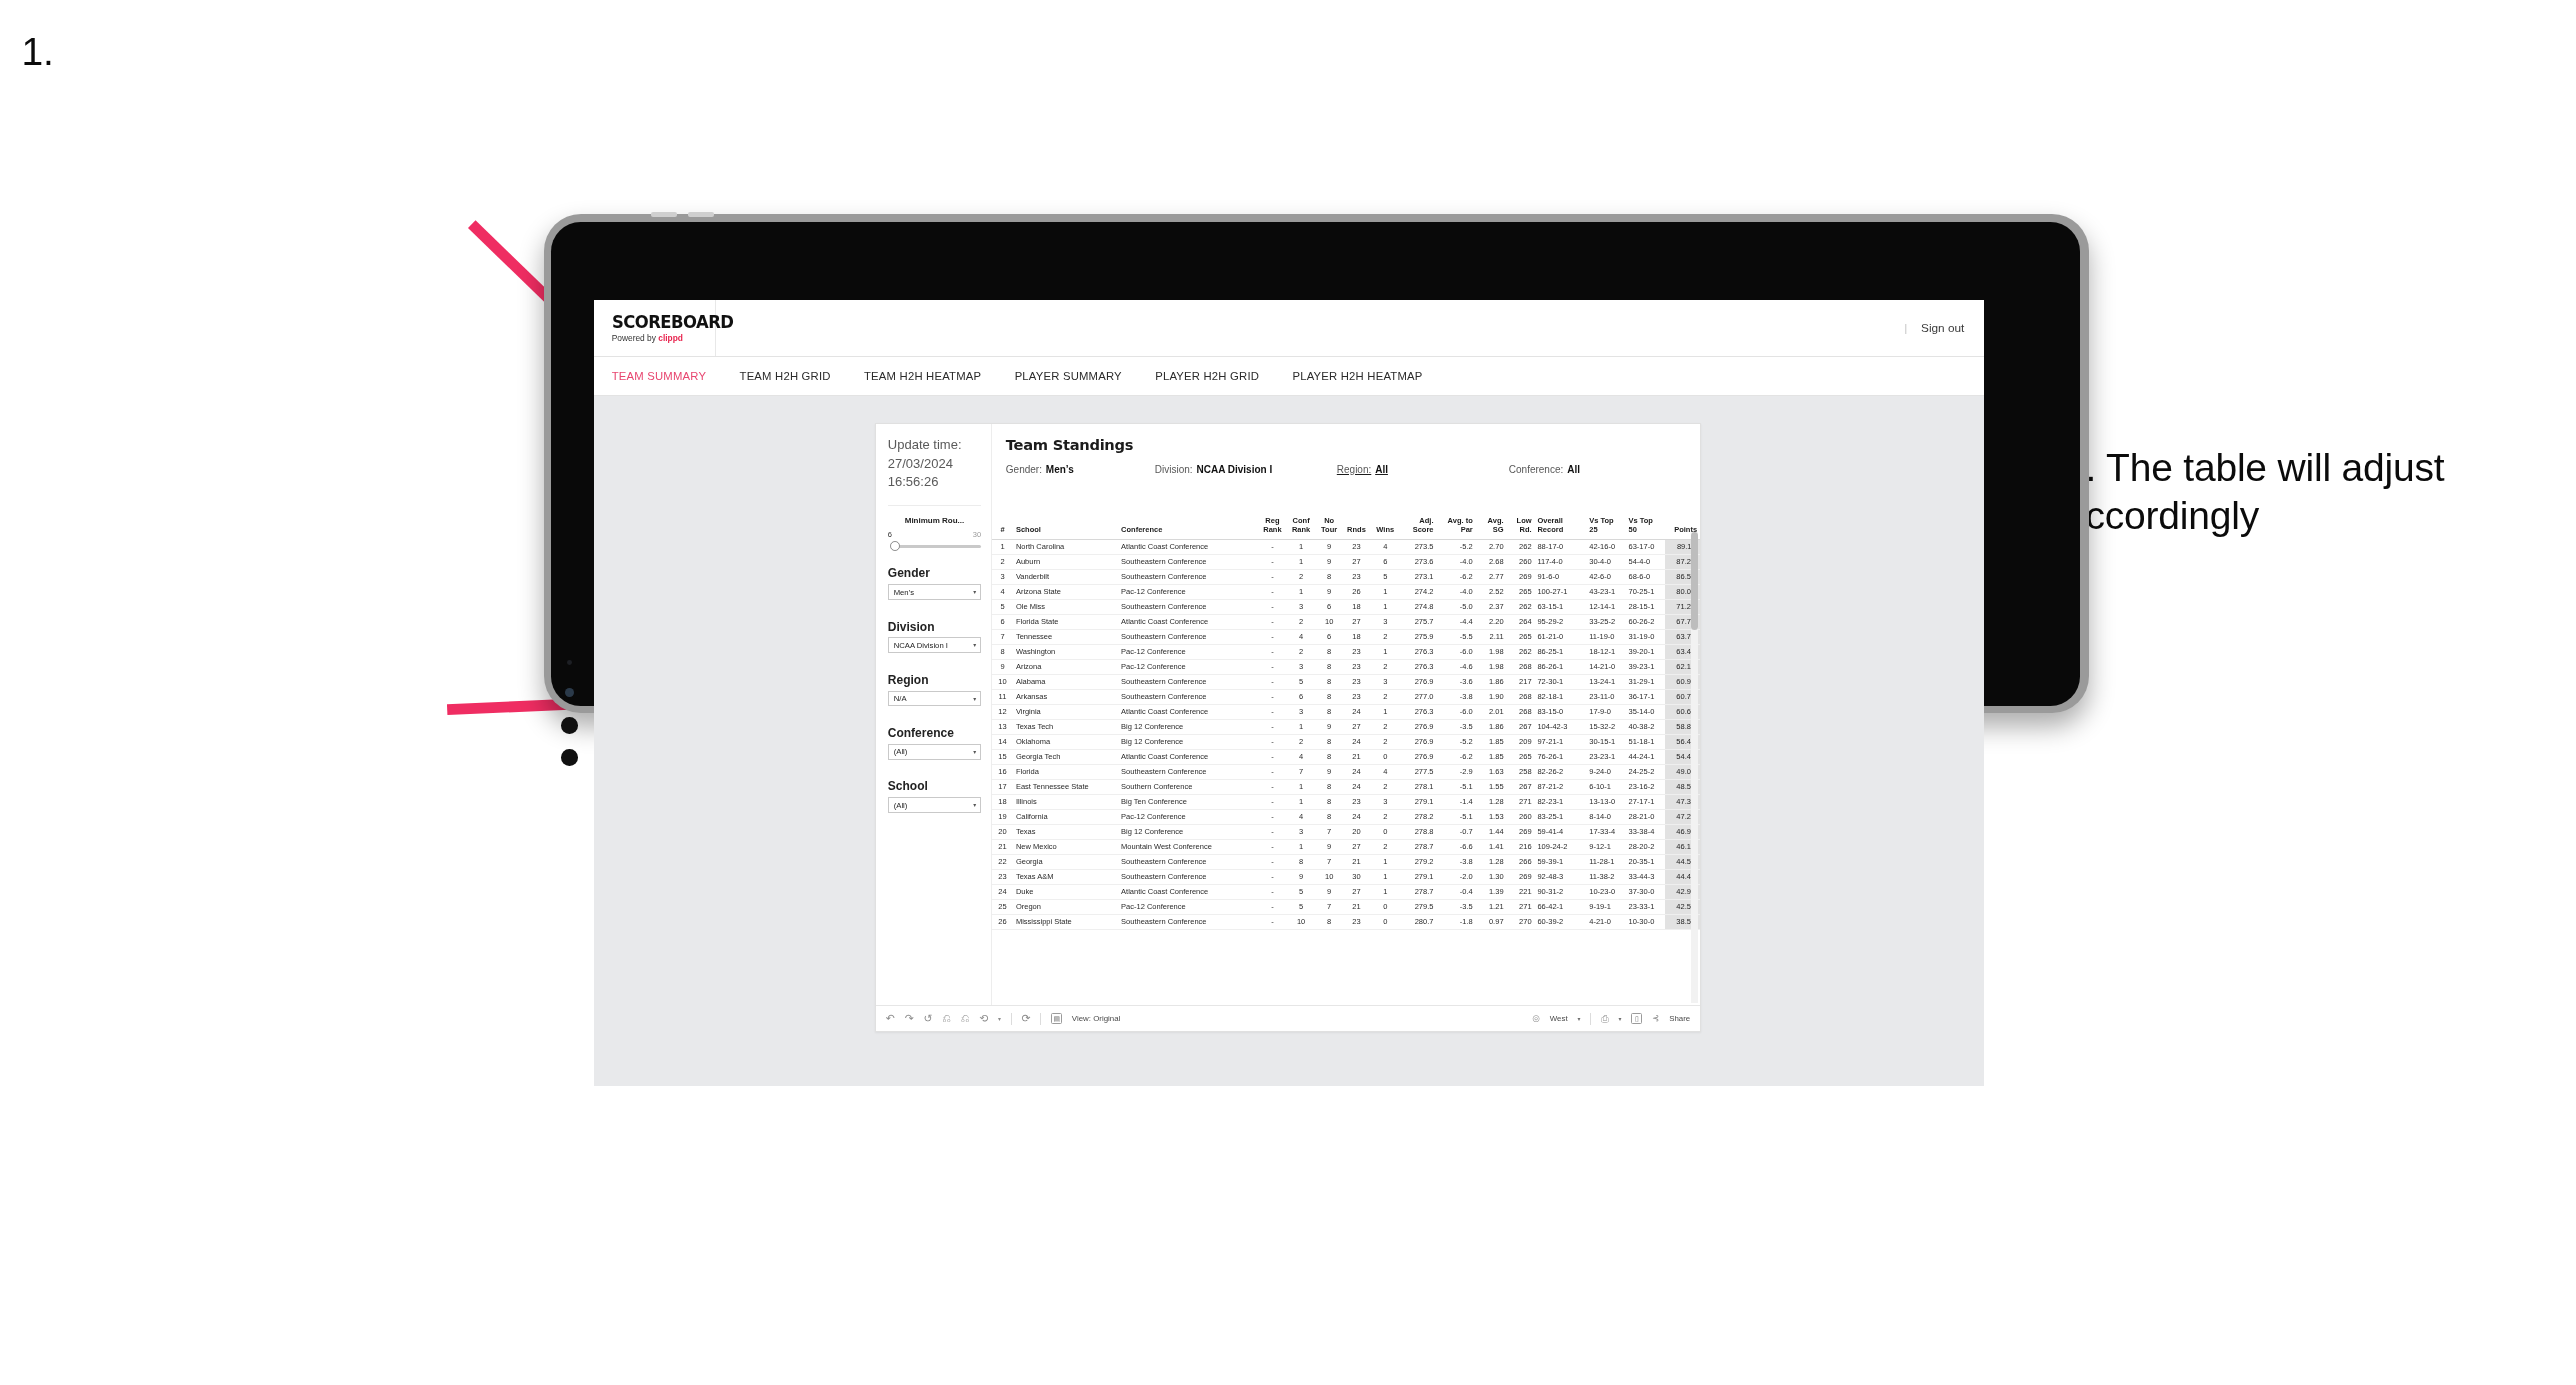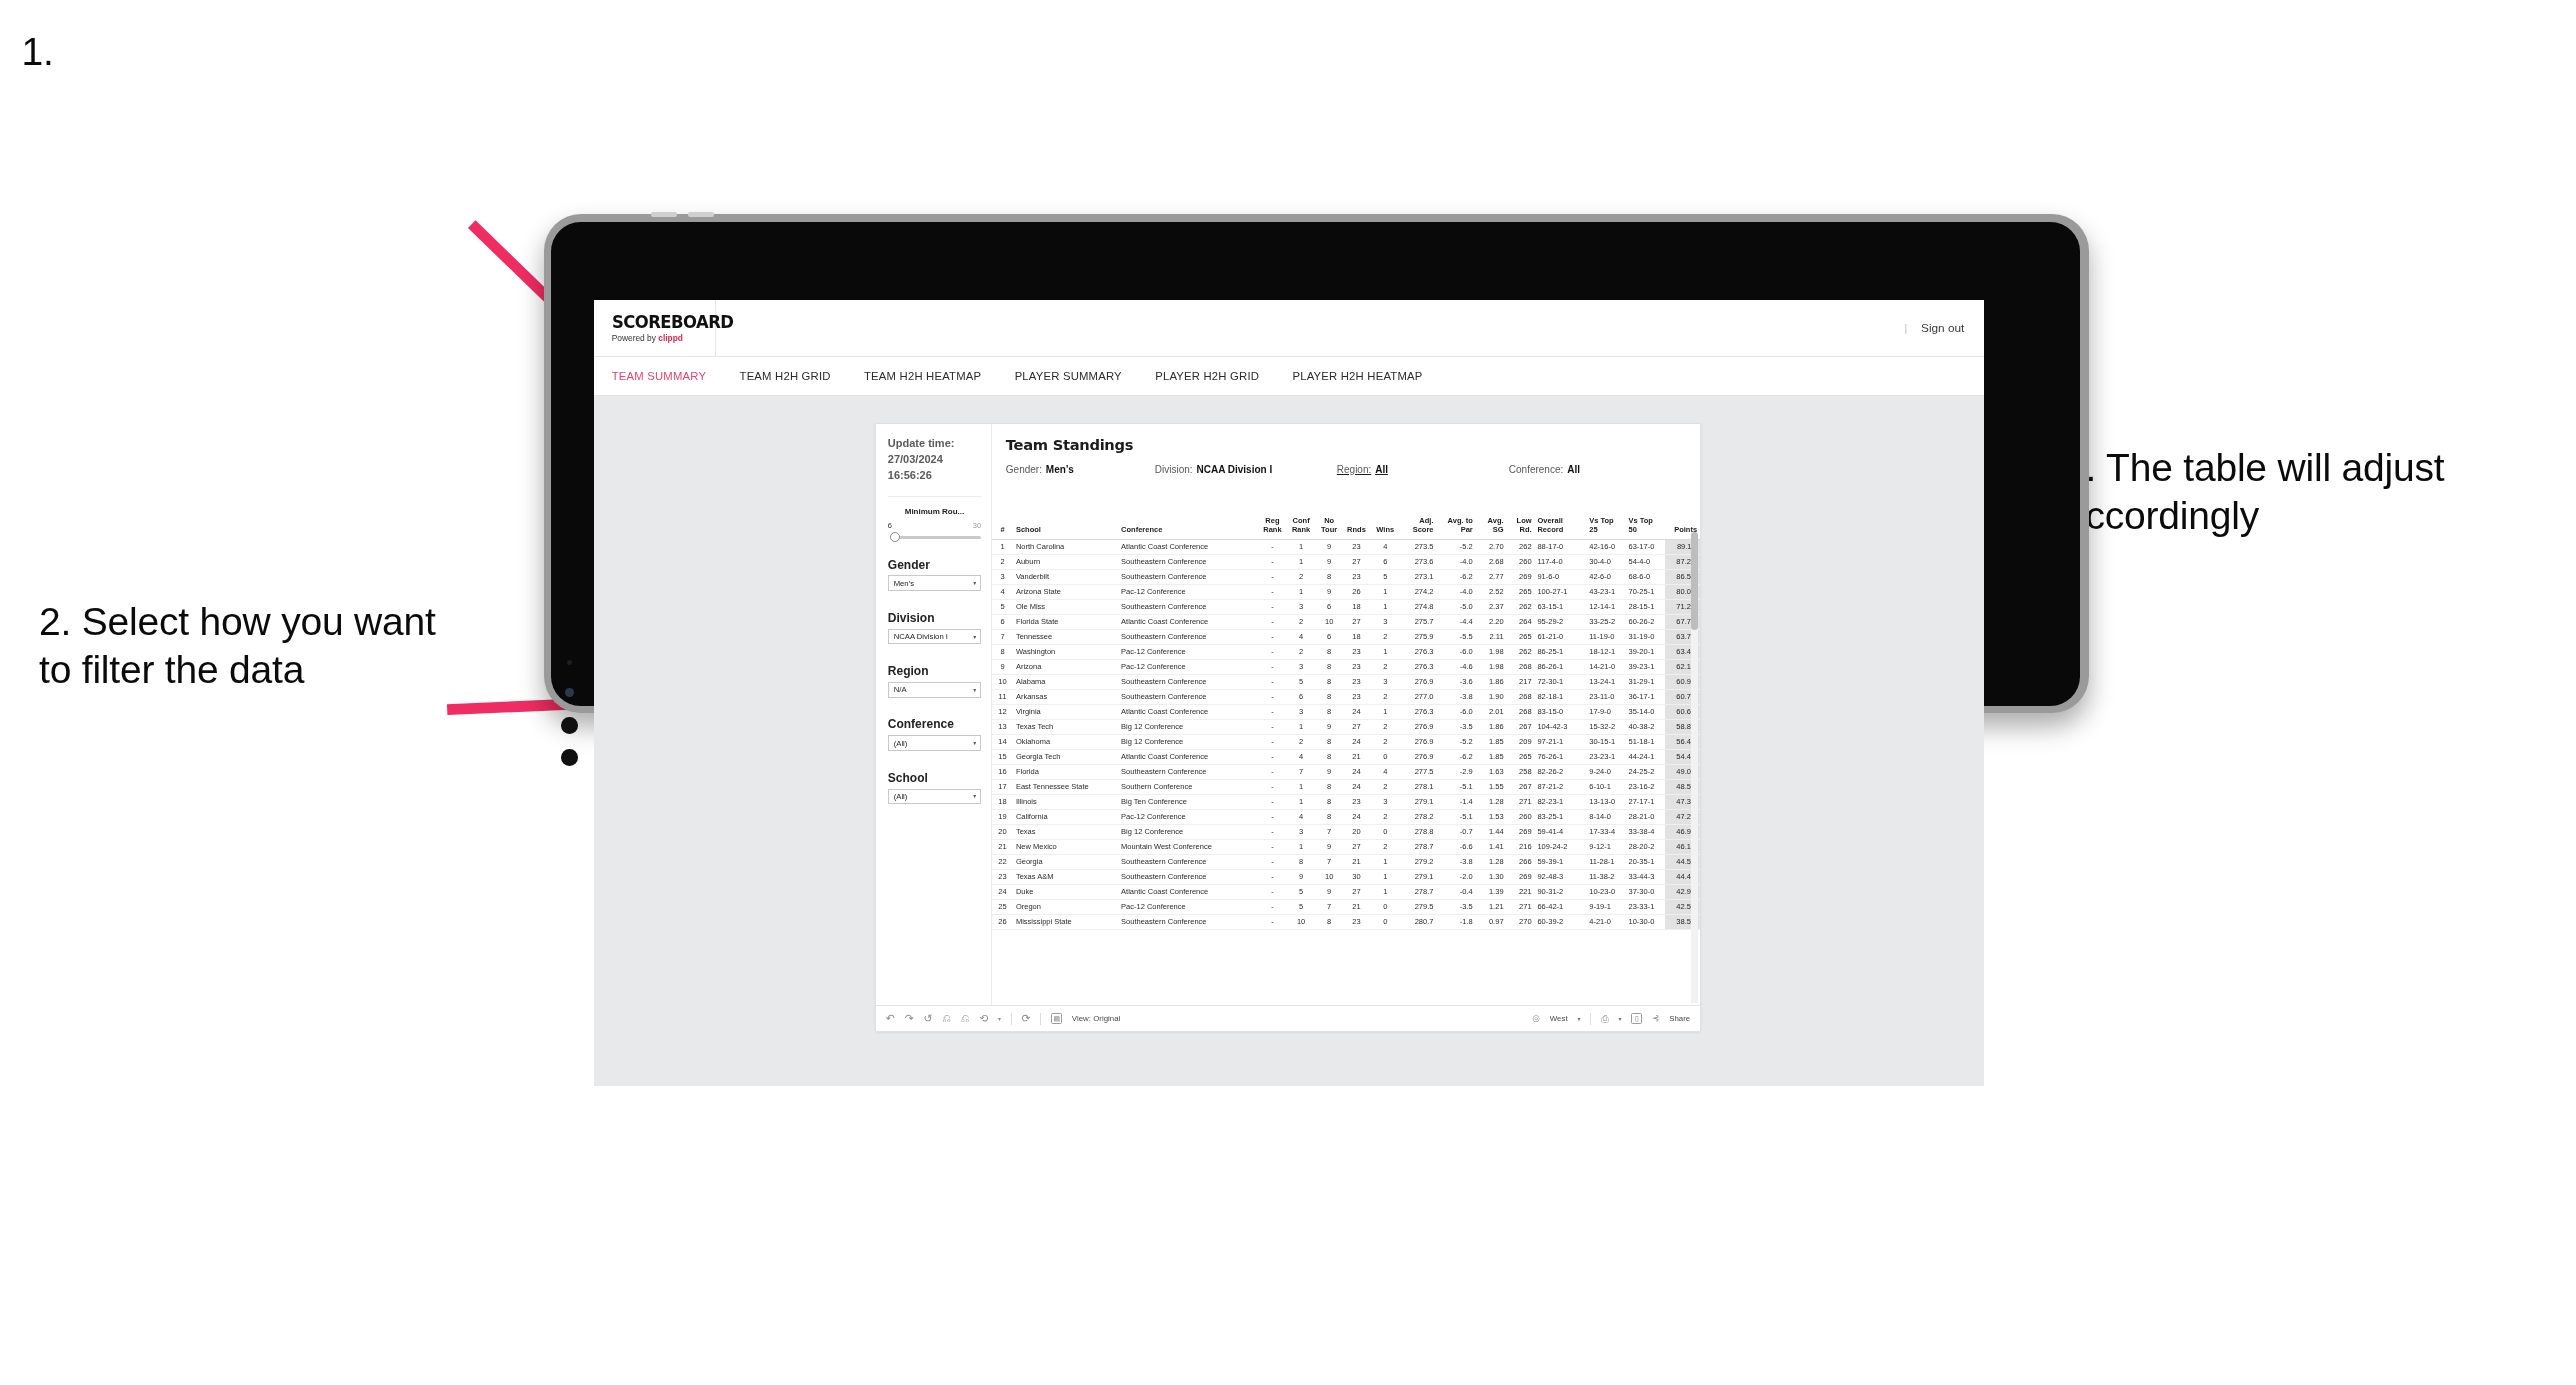--- a/index.html
+++ b/index.html
@@ -118,21 +118,21 @@
     display:flex; flex-direction: column;
     box-shadow: 0 1px 2px rgba(0,0,0,0.06);
   }
   #viz-main { display:flex; flex: 1 1 auto; min-height: 0; }
   #filters {
     width: 116px; flex: 0 0 116px;
     padding: 11.8px 9.8px 0 11.8px;
     border-right: 1px solid #ededed;
     font-size: 7.9px; color:#2e2e2e;
   }
-  .f-update { font-size: 11px; color:#5a5a5a; line-height:1.45;font-weight:bold; }
+  .f-update { font-size: 13px; color:#5a5a5a; line-height:1.45; }
   .f-div { height:1px; background:#ececec; margin: 12.8px 0 9.8px 0; }
   .f-title { font-size: 12px; font-weight:700; color:#222; margin-bottom: 3.9px; }
   .f-slider-label { font-size: 8px; font-weight:700; color:#222; text-align:center; margin-bottom: 4.9px; }
   .f-range { display:flex; justify-content:space-between; font-size:7.5px; color:#333; margin-bottom:2px; }
   .f-range .hi { color:#9a9a9a; }
   .f-track { position:relative; height: 9.8px; margin-bottom: 15.7px; }
   .f-track .bar { position:absolute; left:5.9px; right:0; top:3.9px; height:2.9px; background:#c9c9c9; border-radius:2px; }
   .f-track .knob {
     position:absolute; left:2px; top:0; width:9.8px; height:9.8px;
     border-radius:50%; background:#fff; border:1.4px solid #888;
@@ -210,21 +210,20 @@
 </style>
 </head>
 <body>
 
 <div id="stage">
 
   <div class="annot" id="annot1">
     <span class="num">1.</span>
   </div>
 
-  <div class="annot" id="annot2">2. Select how you want to filter the data</div>
 
   <div class="annot" id="annot3">3. The table will adjust accordingly</div>
 
   <svg class="arrow-svg" style="left:0;top:0;" width="2576" height="1386" viewBox="0 0 2621 1410">
     <defs>
       <marker id="ah" markerWidth="6" markerHeight="6" refX="3.1" refY="3" orient="auto">
         <path d="M0,0 L6,3 L0,6 z" fill="#ef2d62"></path>
       </marker>
     </defs>
 

